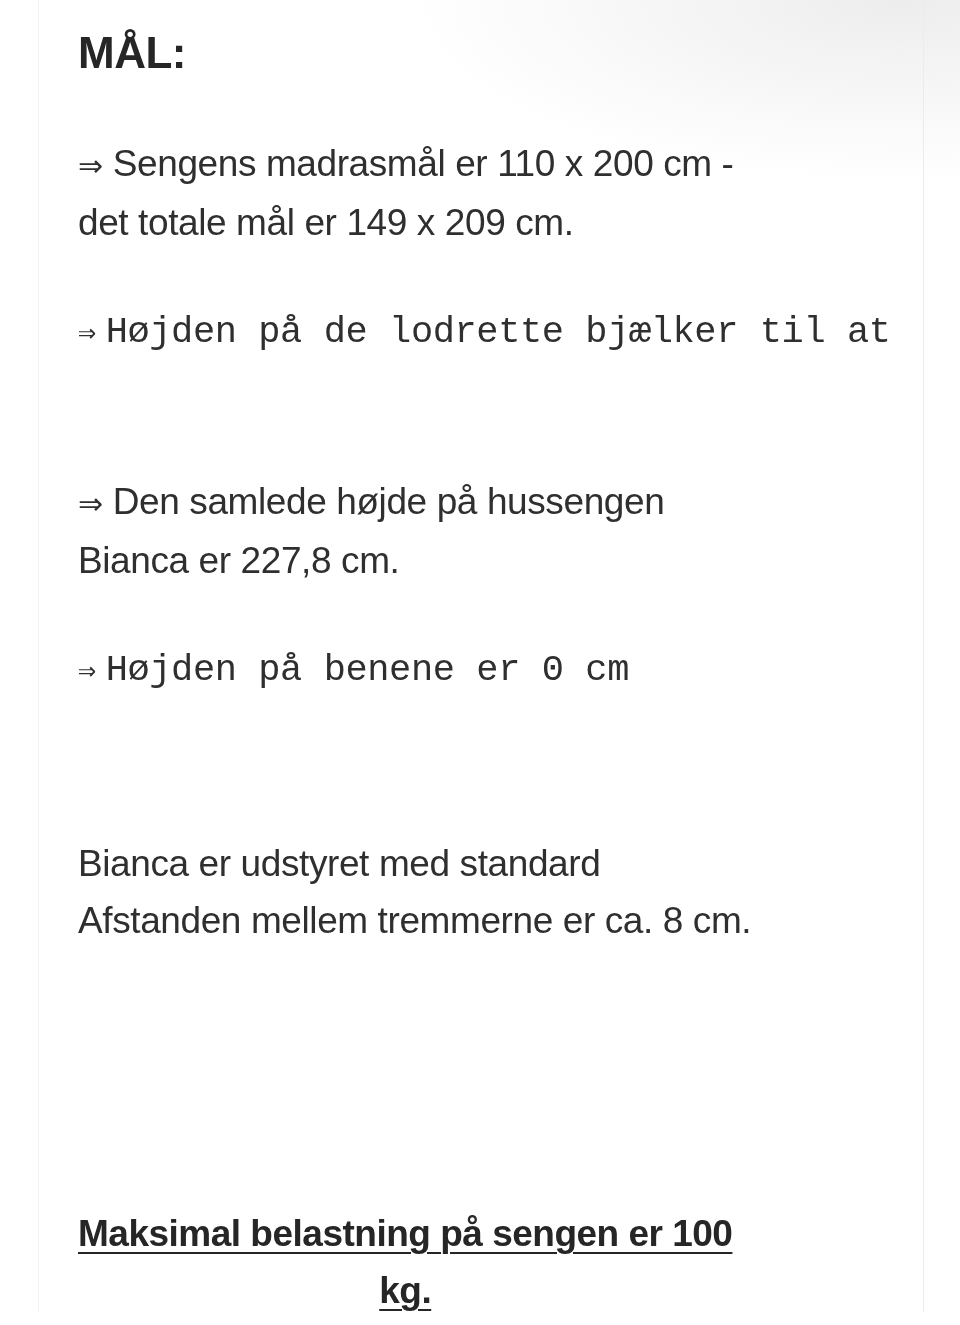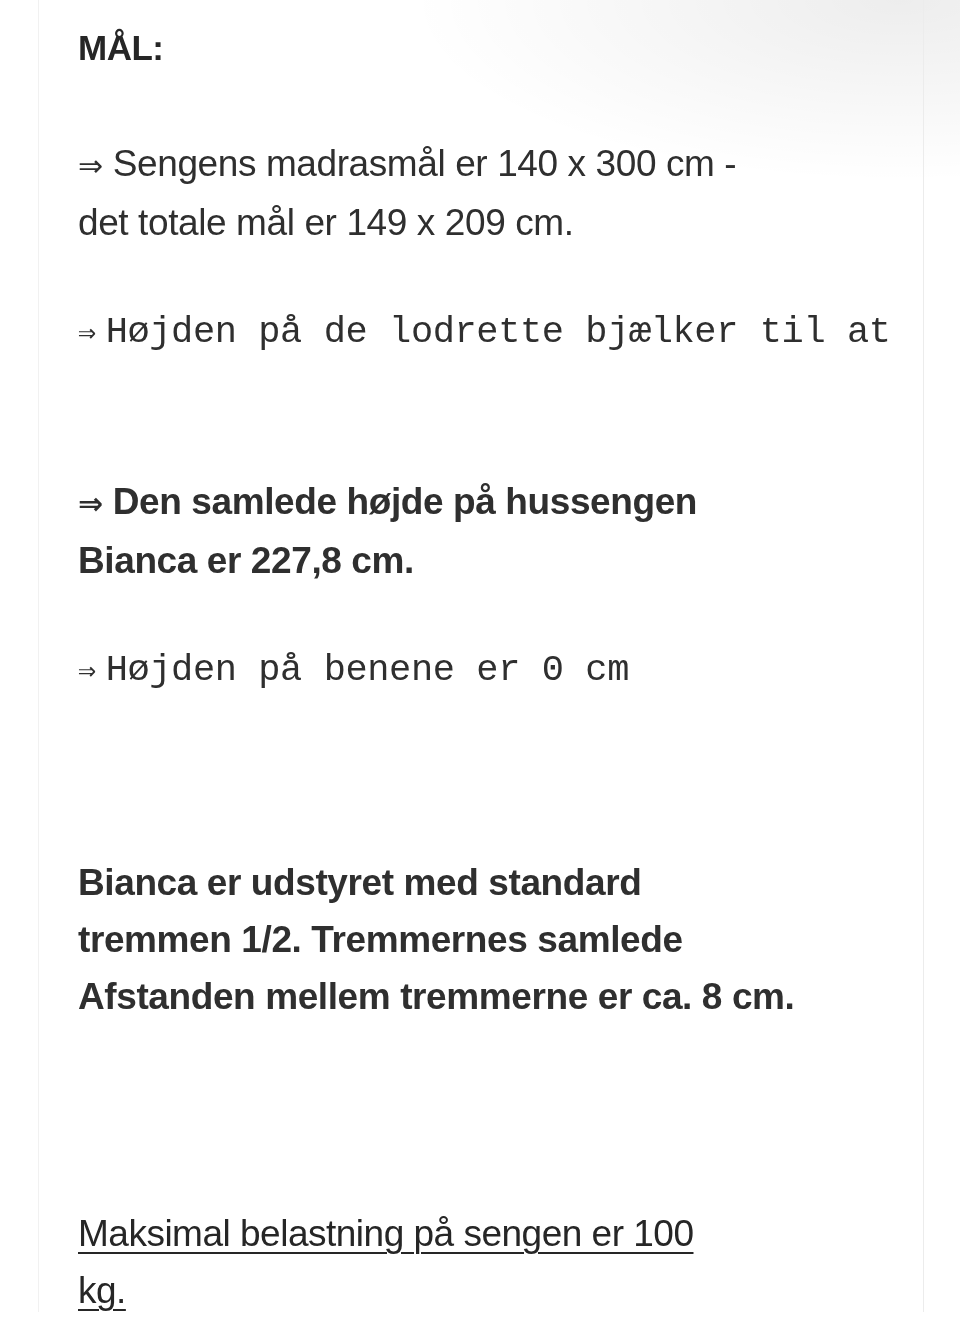--- a/index.html
+++ b/index.html
@@ -34,21 +34,21 @@
     position: absolute;
     left: 78px;
     top: 0;
     width: 820px;
   }
   .heading {
     position: absolute;
     top: 28px;
     left: 0;
     font-weight: bold;
-    font-size: 35px;
+    font-size: 44px;
     letter-spacing: -0.5px;
     color: #262626;
     white-space: nowrap;
   }
   .para {
     position: absolute;
     left: 0;
     font-size: 37px;
     line-height: 57px;
     letter-spacing: -0.4px;
@@ -56,60 +56,60 @@
     white-space: nowrap;
   }
   .para .line { display: block; }
   .arrow { font-size: 30px; margin-right: 10px; }
   .note {
     position: absolute;
     left: 0;
     top: 1205px;
     font-size: 37px;
     line-height: 57px;
-    font-weight: normal;
+    font-weight: bold;
     letter-spacing: -0.5px;
     color: #262626;
     text-decoration: underline;
     text-decoration-thickness: 2px;
     text-underline-offset: 6px;
     white-space: nowrap;
+    text-align: center;
   }
   .note .line { display: block; }
 </style>
 </head>
 <body>
 
 <div class="shade"></div>
 <div class="card"></div>
 
 <div class="content">
   <div class="heading">MÅL:</div>
 
   <div class="para" style="top:135px;">
-    <span class="line"><span class="arrow">⇒</span><span>Sengens madrasmål er 140 x 300 cm -</span></span>
+    <span class="line"><span class="arrow">⇒</span><span>Sengens madrasmål er 110 x 200 cm -</span></span>
     <span class="line">det totale mål er 149 x 209 cm.</span>
   </div>
 
   <div class="para" style="top:304px;font-family:Liberation Mono, monospace;">
     <span class="line"><span class="arrow">⇒</span><span>Højden på de lodrette bjælker til at</span></span>
   </div>
 
-  <div class="para" style="top:473px;font-weight:bold;">
+  <div class="para" style="top:473px;">
     <span class="line"><span class="arrow">⇒</span><span>Den samlede højde på hussengen</span></span>
     <span class="line">Bianca er 227,8 cm.</span>
   </div>
 
   <div class="para" style="top:642px;font-family:Liberation Mono, monospace;">
     <span class="line"><span class="arrow">⇒</span><span>Højden på benene er 0 cm</span></span>
   </div>
 
-  <div class="para" style="top:854px;font-weight:bold;">
+  <div class="para" style="top:835px;">
     <span class="line">Bianca er udstyret med standard</span>
-    <span class="line">tremmen 1/2. Tremmernes samlede</span>
     <span class="line">Afstanden mellem tremmerne er ca. 8 cm.</span>
   </div>
 
   <div class="note">
     <span class="line">Maksimal belastning på sengen er 100</span>
     <span class="line">kg.</span>
   </div>
 </div>
 
 </body></html>

